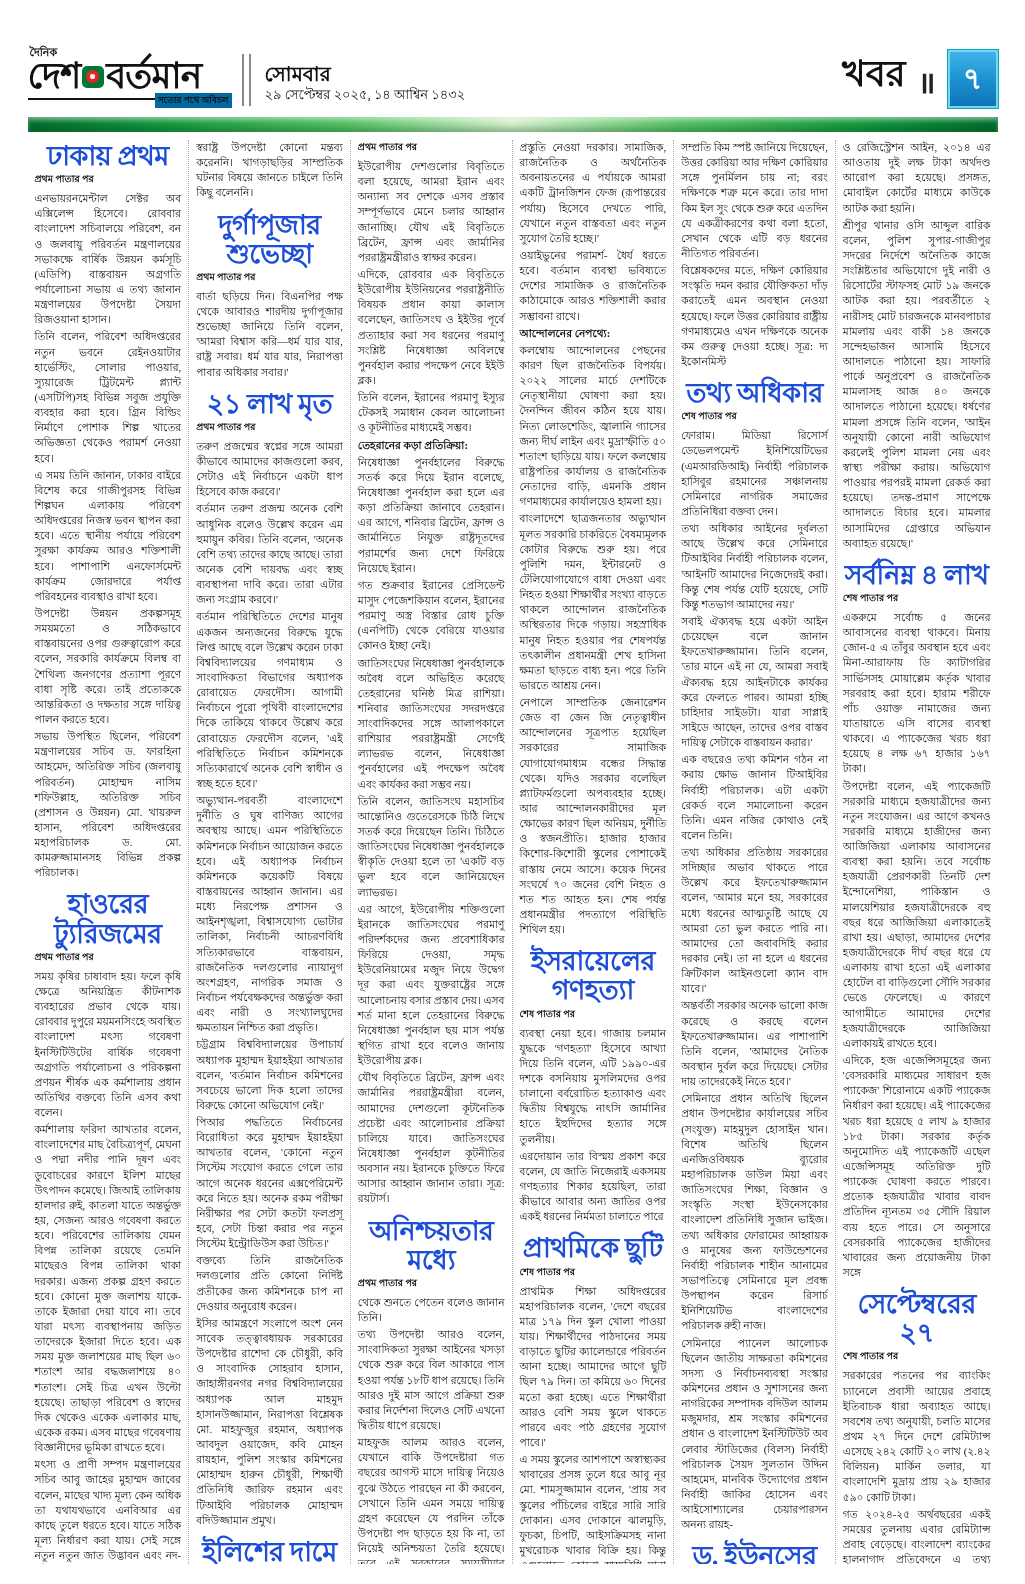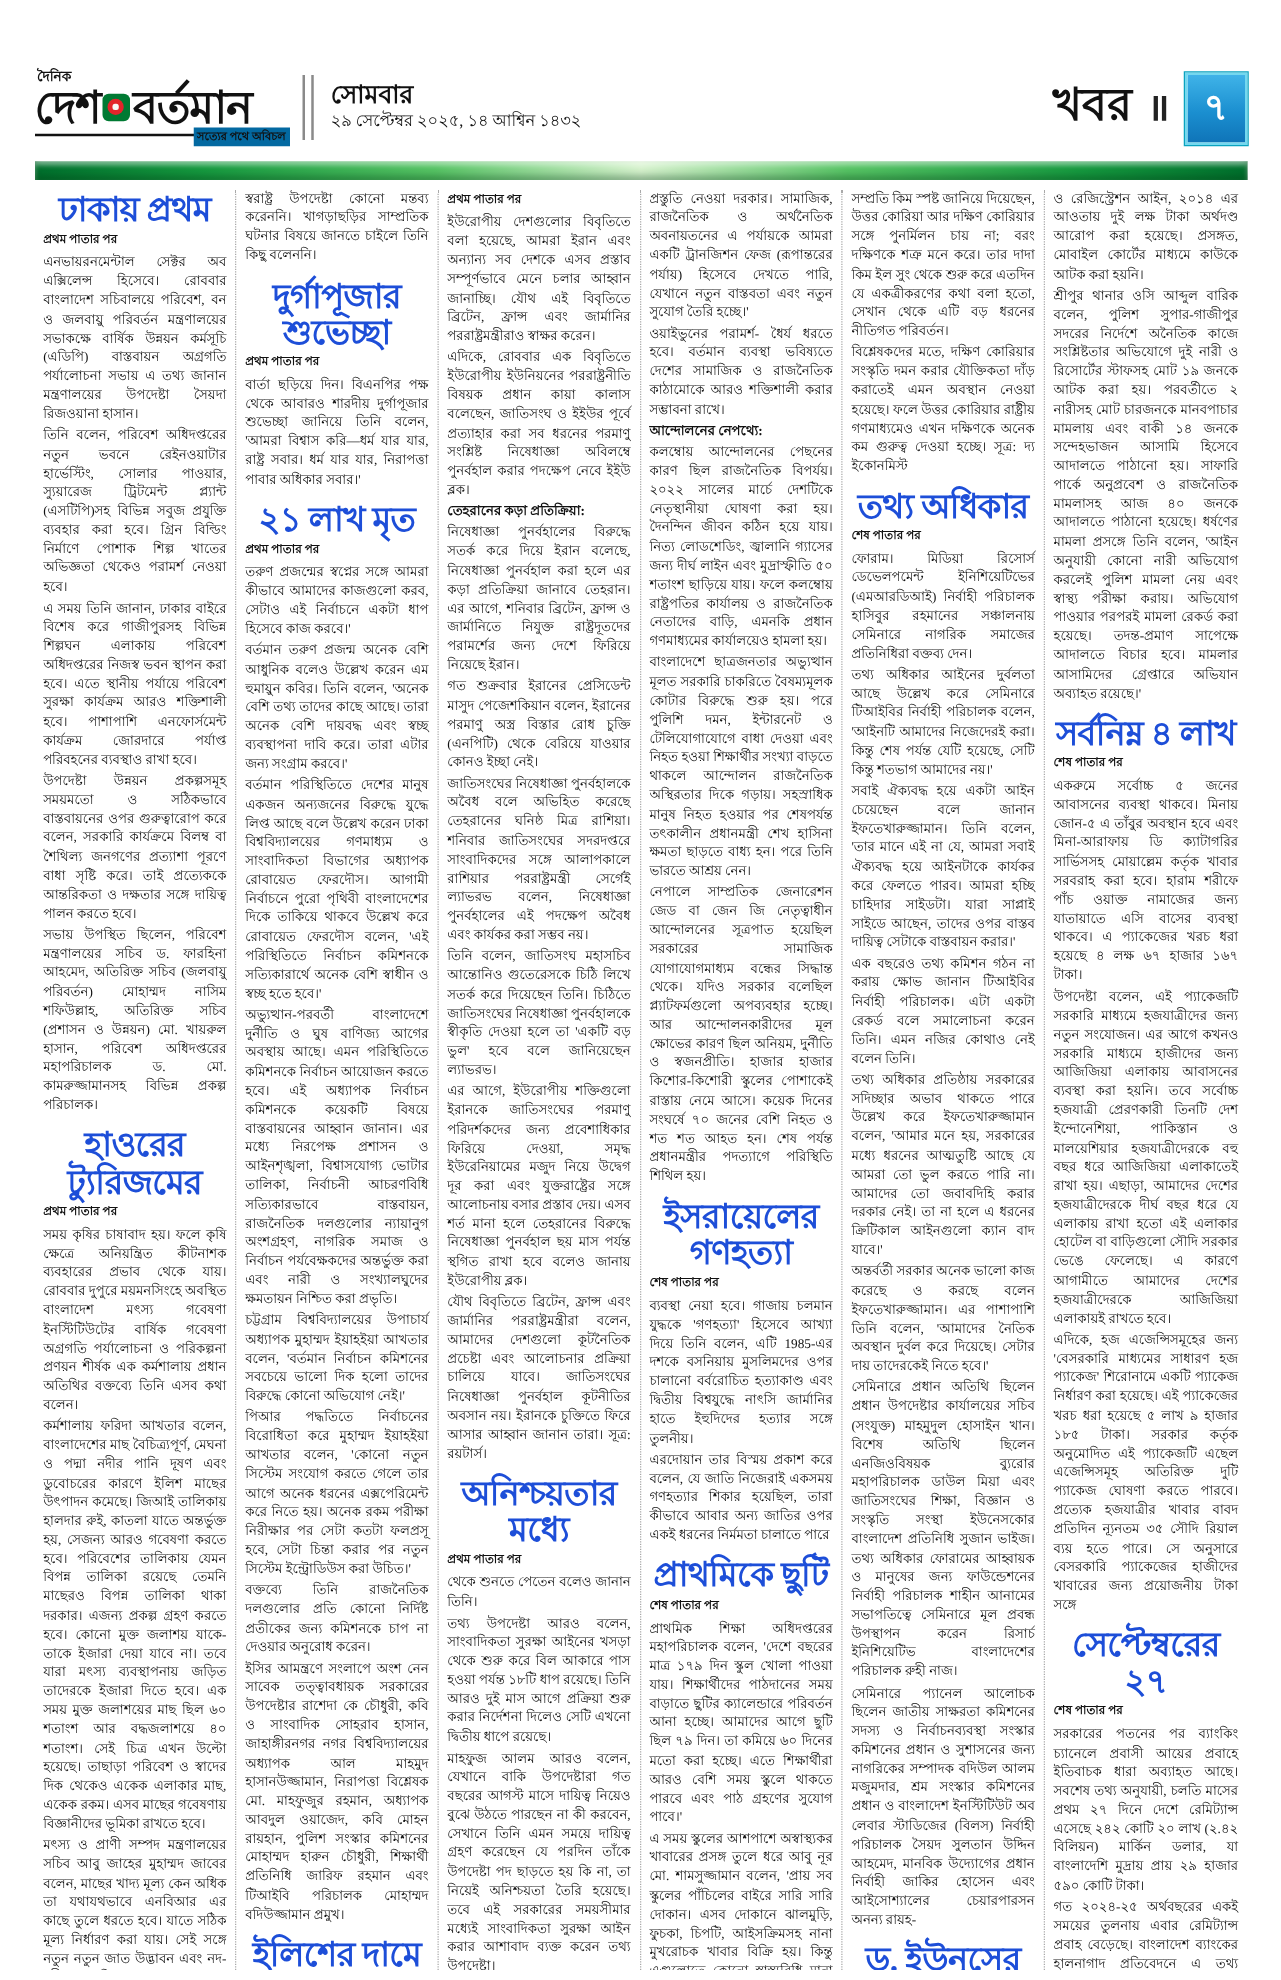--- a/index.html
+++ b/index.html
@@ -1,20 +1,20 @@
 <!DOCTYPE html>
 <html><head>
 <meta charset="utf-8">
 <style>
   html,body{margin:0;padding:0;width:1025px;height:1584px;background:#ffffff;overflow:hidden;}
   body{font-family:"Liberation Serif","DejaVu Serif",serif;color:#111;}
   .page{width:1025px;height:1584px;position:relative;}
   .content{width:970px;margin:0 auto;}
   
-  .masthead{padding-top:54px;display:flex;align-items:center;position:relative;height:68px;}
+  .masthead{padding-top:42px;display:flex;align-items:flex-end;position:relative;height:68px;}
   .logo-block{width:200px;position:relative;}
   .logo-daily{font-size:11px;font-weight:bold;line-height:1;margin-left:2px;}
   .logo-main{display:flex;align-items:center;font-size:36px;font-weight:bold;line-height:1.05;letter-spacing:-1px;white-space:nowrap;}
   .flag{width:22px;height:22px;background:#007a33;border-radius:5px;margin:0 2px;position:relative;flex:0 0 auto;}
   .flag:before{content:"";position:absolute;left:4px;top:4px;width:13px;height:13px;border-radius:50%;background:#e3242b;}
   .flag:after{content:"";position:absolute;left:8px;top:8px;width:5px;height:5px;background:#f7f7f7;border-radius:2px;}
   .logo-rule{border-top:2px solid #111;margin-top:2px;position:relative;height:10px;}
   .logo-tagline{position:absolute;right:-4px;top:-7px;background:#0369a1;padding:0 3px;font-size:9px;font-weight:bold;}
   .vdiv{width:5px;height:52px;border-left:2px solid #8a8a8a;border-right:2px solid #8a8a8a;margin:0 14px 4px 14px;}
   .date-block{padding-bottom:6px;}
@@ -108,20 +108,21 @@
           </div>
           <div class="article">
             <div class="headline">ইলিশের দামে</div>
           </div>
         </div>
         <div class="col">
           <div class="article">
             <div class="kicker">প্রথম পাতার পর</div>
             <p class="body-text">ইউরোপীয় দেশগুলোর বিবৃতিতে বলা হয়েছে, আমরা ইরান এবং অন্যান্য সব দেশকে এসব প্রস্তাব সম্পূর্ণভাবে মেনে চলার আহ্বান জানাচ্ছি। যৌথ এই বিবৃতিতে ব্রিটেন, ফ্রান্স এবং জার্মানির পররাষ্ট্রমন্ত্রীরাও স্বাক্ষর করেন।</p>
             <p class="body-text">এদিকে, রোববার এক বিবৃতিতে ইউরোপীয় ইউনিয়নের পররাষ্ট্রনীতি বিষয়ক প্রধান কায়া কালাস বলেছেন, জাতিসংঘ ও ইইউর পূর্বে প্রত্যাহার করা সব ধরনের পরমাণু সংশ্লিষ্ট নিষেধাজ্ঞা অবিলম্বে পুনর্বহাল করার পদক্ষেপ নেবে ইইউ ব্লক।</p>
+            <p class="body-text">তিনি বলেন, ইরানের পরমাণু ইস্যুর টেকসই সমাধান কেবল আলোচনা ও কূটনীতির মাধ্যমেই সম্ভব।</p>
             <p class="body-text subhead">তেহরানের কড়া প্রতিক্রিয়া:</p>
             <p class="body-text">নিষেধাজ্ঞা পুনর্বহালের বিরুদ্ধে সতর্ক করে দিয়ে ইরান বলেছে, নিষেধাজ্ঞা পুনর্বহাল করা হলে এর কড়া প্রতিক্রিয়া জানাবে তেহরান। এর আগে, শনিবার ব্রিটেন, ফ্রান্স ও জার্মানিতে নিযুক্ত রাষ্ট্রদূতদের পরামর্শের জন্য দেশে ফিরিয়ে নিয়েছে ইরান।</p>
             <p class="body-text">গত শুক্রবার ইরানের প্রেসিডেন্ট মাসুদ পেজেশকিয়ান বলেন, ইরানের পরমাণু অস্ত্র বিস্তার রোধ চুক্তি (এনপিটি) থেকে বেরিয়ে যাওয়ার কোনও ইচ্ছা নেই।</p>
             <p class="body-text">জাতিসংঘের নিষেধাজ্ঞা পুনর্বহালকে অবৈধ বলে অভিহিত করেছে তেহরানের ঘনিষ্ঠ মিত্র রাশিয়া। শনিবার জাতিসংঘের সদরদপ্তরে সাংবাদিকদের সঙ্গে আলাপকালে রাশিয়ার পররাষ্ট্রমন্ত্রী সের্গেই ল্যাভরভ বলেন, নিষেধাজ্ঞা পুনর্বহালের এই পদক্ষেপ অবৈধ এবং কার্যকর করা সম্ভব নয়।</p>
             <p class="body-text">তিনি বলেন, জাতিসংঘ মহাসচিব আন্তোনিও গুতেরেসকে চিঠি লিখে সতর্ক করে দিয়েছেন তিনি। চিঠিতে জাতিসংঘের নিষেধাজ্ঞা পুনর্বহালকে স্বীকৃতি দেওয়া হলে তা 'একটি বড় ভুল' হবে বলে জানিয়েছেন ল্যাভরভ।</p>
             <p class="body-text">এর আগে, ইউরোপীয় শক্তিগুলো ইরানকে জাতিসংঘের পরমাণু পরিদর্শকদের জন্য প্রবেশাধিকার ফিরিয়ে দেওয়া, সমৃদ্ধ ইউরেনিয়ামের মজুদ নিয়ে উদ্বেগ দূর করা এবং যুক্তরাষ্ট্রের সঙ্গে আলোচনায় বসার প্রস্তাব দেয়। এসব শর্ত মানা হলে তেহরানের বিরুদ্ধে নিষেধাজ্ঞা পুনর্বহাল ছয় মাস পর্যন্ত স্থগিত রাখা হবে বলেও জানায় ইউরোপীয় ব্লক।</p>
             <p class="body-text">যৌথ বিবৃতিতে ব্রিটেন, ফ্রান্স এবং জার্মানির পররাষ্ট্রমন্ত্রীরা বলেন, আমাদের দেশগুলো কূটনৈতিক প্রচেষ্টা এবং আলোচনার প্রক্রিয়া চালিয়ে যাবে। জাতিসংঘের নিষেধাজ্ঞা পুনর্বহাল কূটনীতির অবসান নয়। ইরানকে চুক্তিতে ফিরে আসার আহ্বান জানান তারা। সূত্র: রয়টার্স।</p>
           </div>
           <div class="article">
             <div class="headline">অনিশ্চয়তার মধ্যে</div>
@@ -136,21 +137,21 @@
             <p class="body-text">প্রস্তুতি নেওয়া দরকার। সামাজিক, রাজনৈতিক ও অর্থনৈতিক অবনায়তনের এ পর্যায়কে আমরা একটি ট্রানজিশন ফেজ (রূপান্তরের পর্যায়) হিসেবে দেখতে পারি, যেখানে নতুন বাস্তবতা এবং নতুন সুযোগ তৈরি হচ্ছে।'</p>
             <p class="body-text">ওয়াইভুনের পরামর্শ- ধৈর্য ধরতে হবে। বর্তমান ব্যবস্থা ভবিষ্যতে দেশের সামাজিক ও রাজনৈতিক কাঠামোকে আরও শক্তিশালী করার সম্ভাবনা রাখে।</p>
             <p class="body-text subhead">আন্দোলনের নেপথ্যে:</p>
             <p class="body-text">কলম্বোয় আন্দোলনের পেছনের কারণ ছিল রাজনৈতিক বিপর্যয়। ২০২২ সালের মার্চে দেশটিকে নেতৃস্থানীয়া ঘোষণা করা হয়। দৈনন্দিন জীবন কঠিন হয়ে যায়। নিত্য লোডশেডিং, জ্বালানি গ্যাসের জন্য দীর্ঘ লাইন এবং মুদ্রাস্ফীতি ৫০ শতাংশ ছাড়িয়ে যায়। ফলে কলম্বোয় রাষ্ট্রপতির কার্যালয় ও রাজনৈতিক নেতাদের বাড়ি, এমনকি প্রধান গণমাধ্যমের কার্যালয়েও হামলা হয়।</p>
             <p class="body-text">বাংলাদেশে ছাত্রজনতার অভ্যুত্থান মূলত সরকারি চাকরিতে বৈষম্যমূলক কোটার বিরুদ্ধে শুরু হয়। পরে পুলিশি দমন, ইন্টারনেট ও টেলিযোগাযোগে বাধা দেওয়া এবং নিহত হওয়া শিক্ষার্থীর সংখ্যা বাড়তে থাকলে আন্দোলন রাজনৈতিক অস্থিরতার দিকে গড়ায়। সহস্রাধিক মানুষ নিহত হওয়ার পর শেষপর্যন্ত তৎকালীন প্রধানমন্ত্রী শেখ হাসিনা ক্ষমতা ছাড়তে বাধ্য হন। পরে তিনি ভারতে আশ্রয় নেন।</p>
             <p class="body-text">নেপালে সাম্প্রতিক জেনারেশন জেড বা জেন জি নেতৃত্বাধীন আন্দোলনের সূত্রপাত হয়েছিল সরকারের সামাজিক যোগাযোগমাধ্যম বন্ধের সিদ্ধান্ত থেকে। যদিও সরকার বলেছিল প্ল্যাটফর্মগুলো অপব্যবহার হচ্ছে। আর আন্দোলনকারীদের মূল ক্ষোভের কারণ ছিল অনিয়ম, দুর্নীতি ও স্বজনপ্রীতি। হাজার হাজার কিশোর-কিশোরী স্কুলের পোশাকেই রাস্তায় নেমে আসে। কয়েক দিনের সংঘর্ষে ৭০ জনের বেশি নিহত ও শত শত আহত হন। শেষ পর্যন্ত প্রধানমন্ত্রীর পদত্যাগে পরিস্থিতি শিথিল হয়।</p>
           </div>
           <div class="article">
             <div class="headline">ইসরায়েলের গণহত্যা</div>
             <div class="kicker">শেষ পাতার পর</div>
-            <p class="body-text">ব্যবস্থা নেয়া হবে। গাজায় চলমান যুদ্ধকে 'গণহত্যা' হিসেবে আখ্যা দিয়ে তিনি বলেন, এটি 1985-এর দশকে বসনিয়ায় মুসলিমদের ওপর চালানো বর্বরোচিত হত্যাকাণ্ড এবং দ্বিতীয় বিশ্বযুদ্ধে নাৎসি জার্মানির হাতে ইহুদিদের হত্যার সঙ্গে তুলনীয়।</p>
+            <p class="body-text">ব্যবস্থা নেয়া হবে। গাজায় চলমান যুদ্ধকে 'গণহত্যা' হিসেবে আখ্যা দিয়ে তিনি বলেন, এটি ১৯৯০-এর দশকে বসনিয়ায় মুসলিমদের ওপর চালানো বর্বরোচিত হত্যাকাণ্ড এবং দ্বিতীয় বিশ্বযুদ্ধে নাৎসি জার্মানির হাতে ইহুদিদের হত্যার সঙ্গে তুলনীয়।</p>
             <p class="body-text">এরদোয়ান তার বিস্ময় প্রকাশ করে বলেন, যে জাতি নিজেরাই একসময় গণহত্যার শিকার হয়েছিল, তারা কীভাবে আবার অন্য জাতির ওপর একই ধরনের নির্মমতা চালাতে পারে</p>
           </div>
           <div class="article">
             <div class="headline">প্রাথমিকে ছুটি</div>
             <div class="kicker">শেষ পাতার পর</div>
             <p class="body-text">প্রাথমিক শিক্ষা অধিদপ্তরের মহাপরিচালক বলেন, 'দেশে বছরের মাত্র ১৭৯ দিন স্কুল খোলা পাওয়া যায়। শিক্ষার্থীদের পাঠদানের সময় বাড়াতে ছুটির ক্যালেন্ডারে পরিবর্তন আনা হচ্ছে। আমাদের আগে ছুটি ছিল ৭৯ দিন। তা কমিয়ে ৬০ দিনের মতো করা হচ্ছে। এতে শিক্ষার্থীরা আরও বেশি সময় স্কুলে থাকতে পারবে এবং পাঠ গ্রহণের সুযোগ পাবে।'</p>
             <p class="body-text">এ সময় স্কুলের আশপাশে অস্বাস্থ্যকর খাবারের প্রসঙ্গ তুলে ধরে আবু নূর মো. শামসুজ্জামান বলেন, 'প্রায় সব স্কুলের পাঁচিলের বাইরে সারি সারি দোকান। এসব দোকানে ঝালমুড়ি, ফুচকা, চিপটি, আইসক্রিমসহ নানা মুখরোচক খাবার বিক্রি হয়। কিন্তু এগুলোতে কোনো স্বাস্থ্যবিধি মানা হয় না। ফুচকা বিক্রেতারা এক বালতি পানি দিয়েই সারা দিনের সব কাজ সারছে। একই পানি দিয়ে প্লেট ধোয়া, হাত ধোয়া, এমনকি ঘাম মোছার কাজও হচ্ছে। এরপর একটি গামছা দিয়েই সব মুছে ফেলা হচ্ছে। অথচ শিশুরাসহ আমরা সেসব খাবার খাচ্ছি।'</p>
           </div>
         </div>
         <div class="col">

